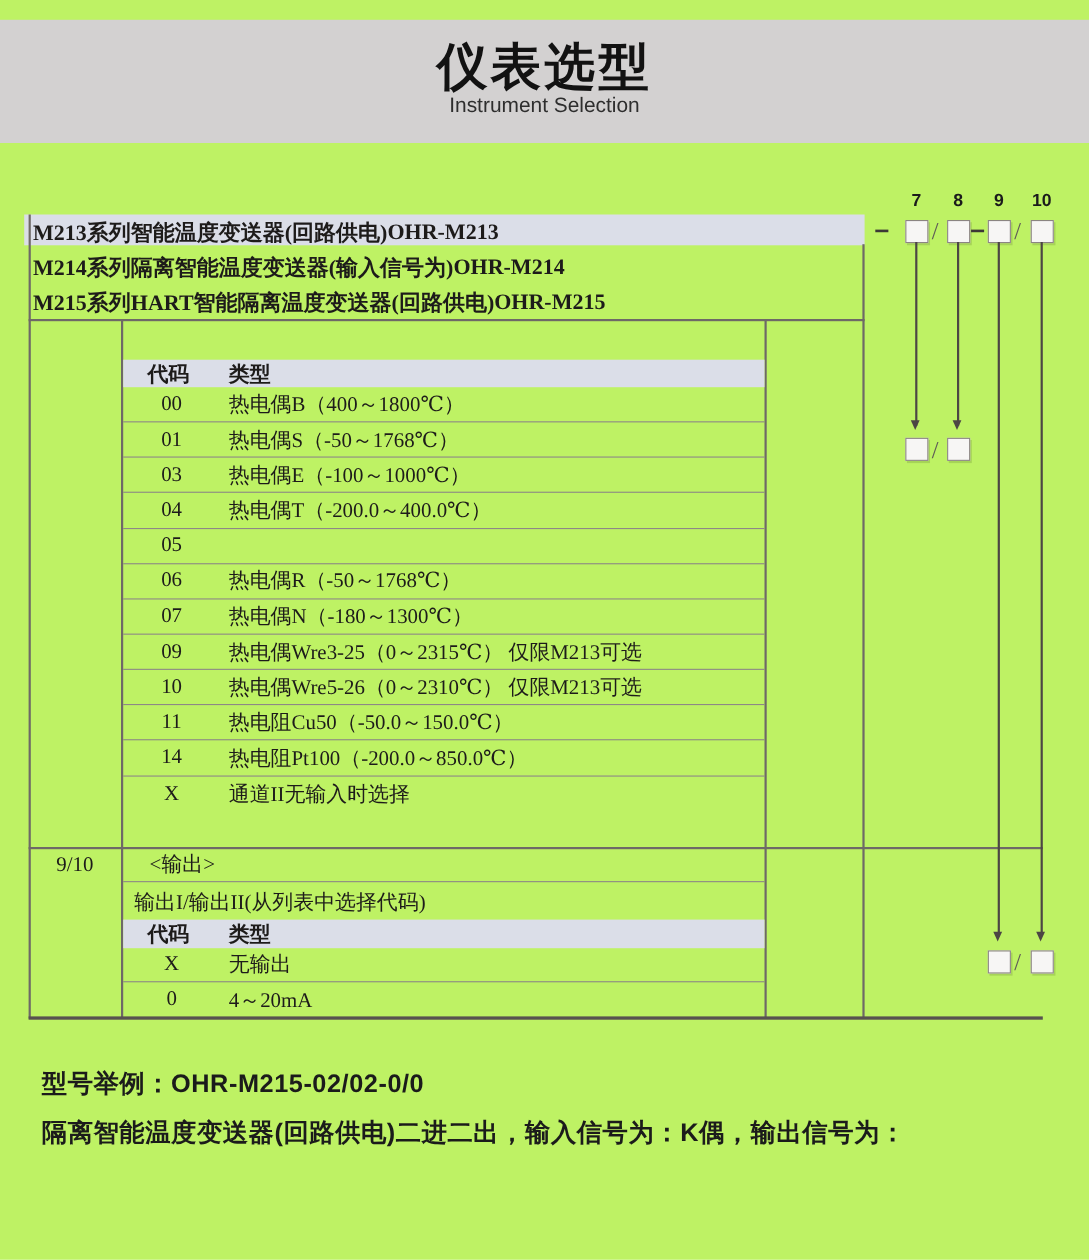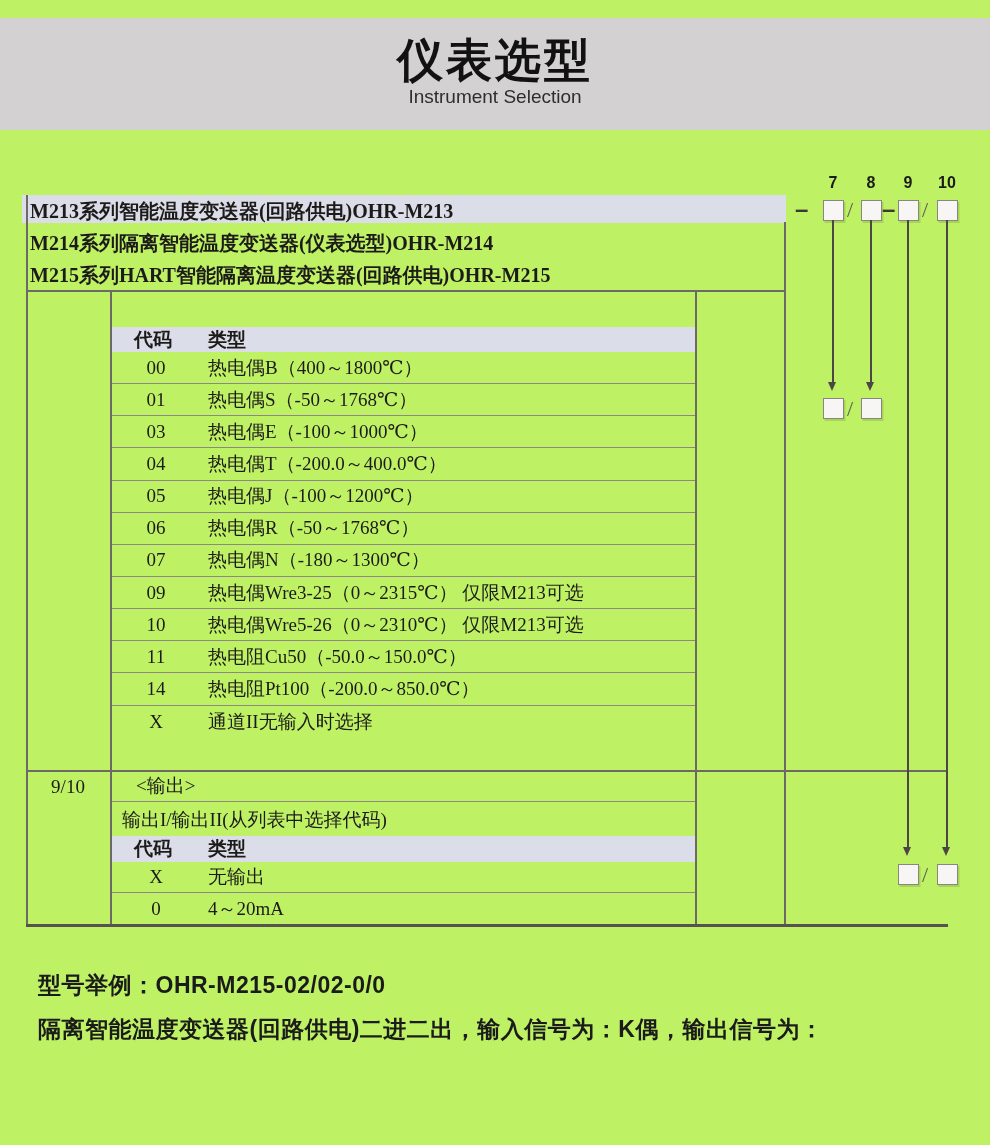--- a/index.html
+++ b/index.html
@@ -80,21 +80,21 @@
   <div class="subtitle">Instrument Selection</div>
 
   <div class="series-hl"></div>
   <div class="series">
 
   <div class="srow">
       <span>M213系列智能温度变送器(回路供电)</span>
       <span>OHR-M213</span>
     </div>
       <div class="srow">
-      <span>M214系列隔离智能温度变送器(仪表选型)</span>
+      <span>M214系列隔离智能温度变送器(输入信号为)</span>
       <span>OHR-M214</span>
     </div>
       <div class="srow">
       <span>M215系列HART智能隔离温度变送器(回路供电)</span>
       <span>OHR-M215</span>
     </div>
     </div>
 
   <div class="ln l-left"></div>
   <div class="ln l-right"></div>
@@ -122,21 +122,20 @@
       <div class="irow">
       <span class="code">03</span>
       <span class="type">热电偶E（-100～1000℃）</span>
     </div>
       <div class="irow">
       <span class="code">04</span>
       <span class="type">热电偶T（-200.0～400.0℃）</span>
     </div>
       <div class="irow">
       <span class="code">05</span>
-      <span class="type">热电偶J（-100～1200℃）</span>
     </div>
       <div class="irow">
       <span class="code">06</span>
       <span class="type">热电偶R（-50～1768℃）</span>
     </div>
       <div class="irow">
       <span class="code">07</span>
       <span class="type">热电偶N（-180～1300℃）</span>
     </div>
       <div class="irow">

